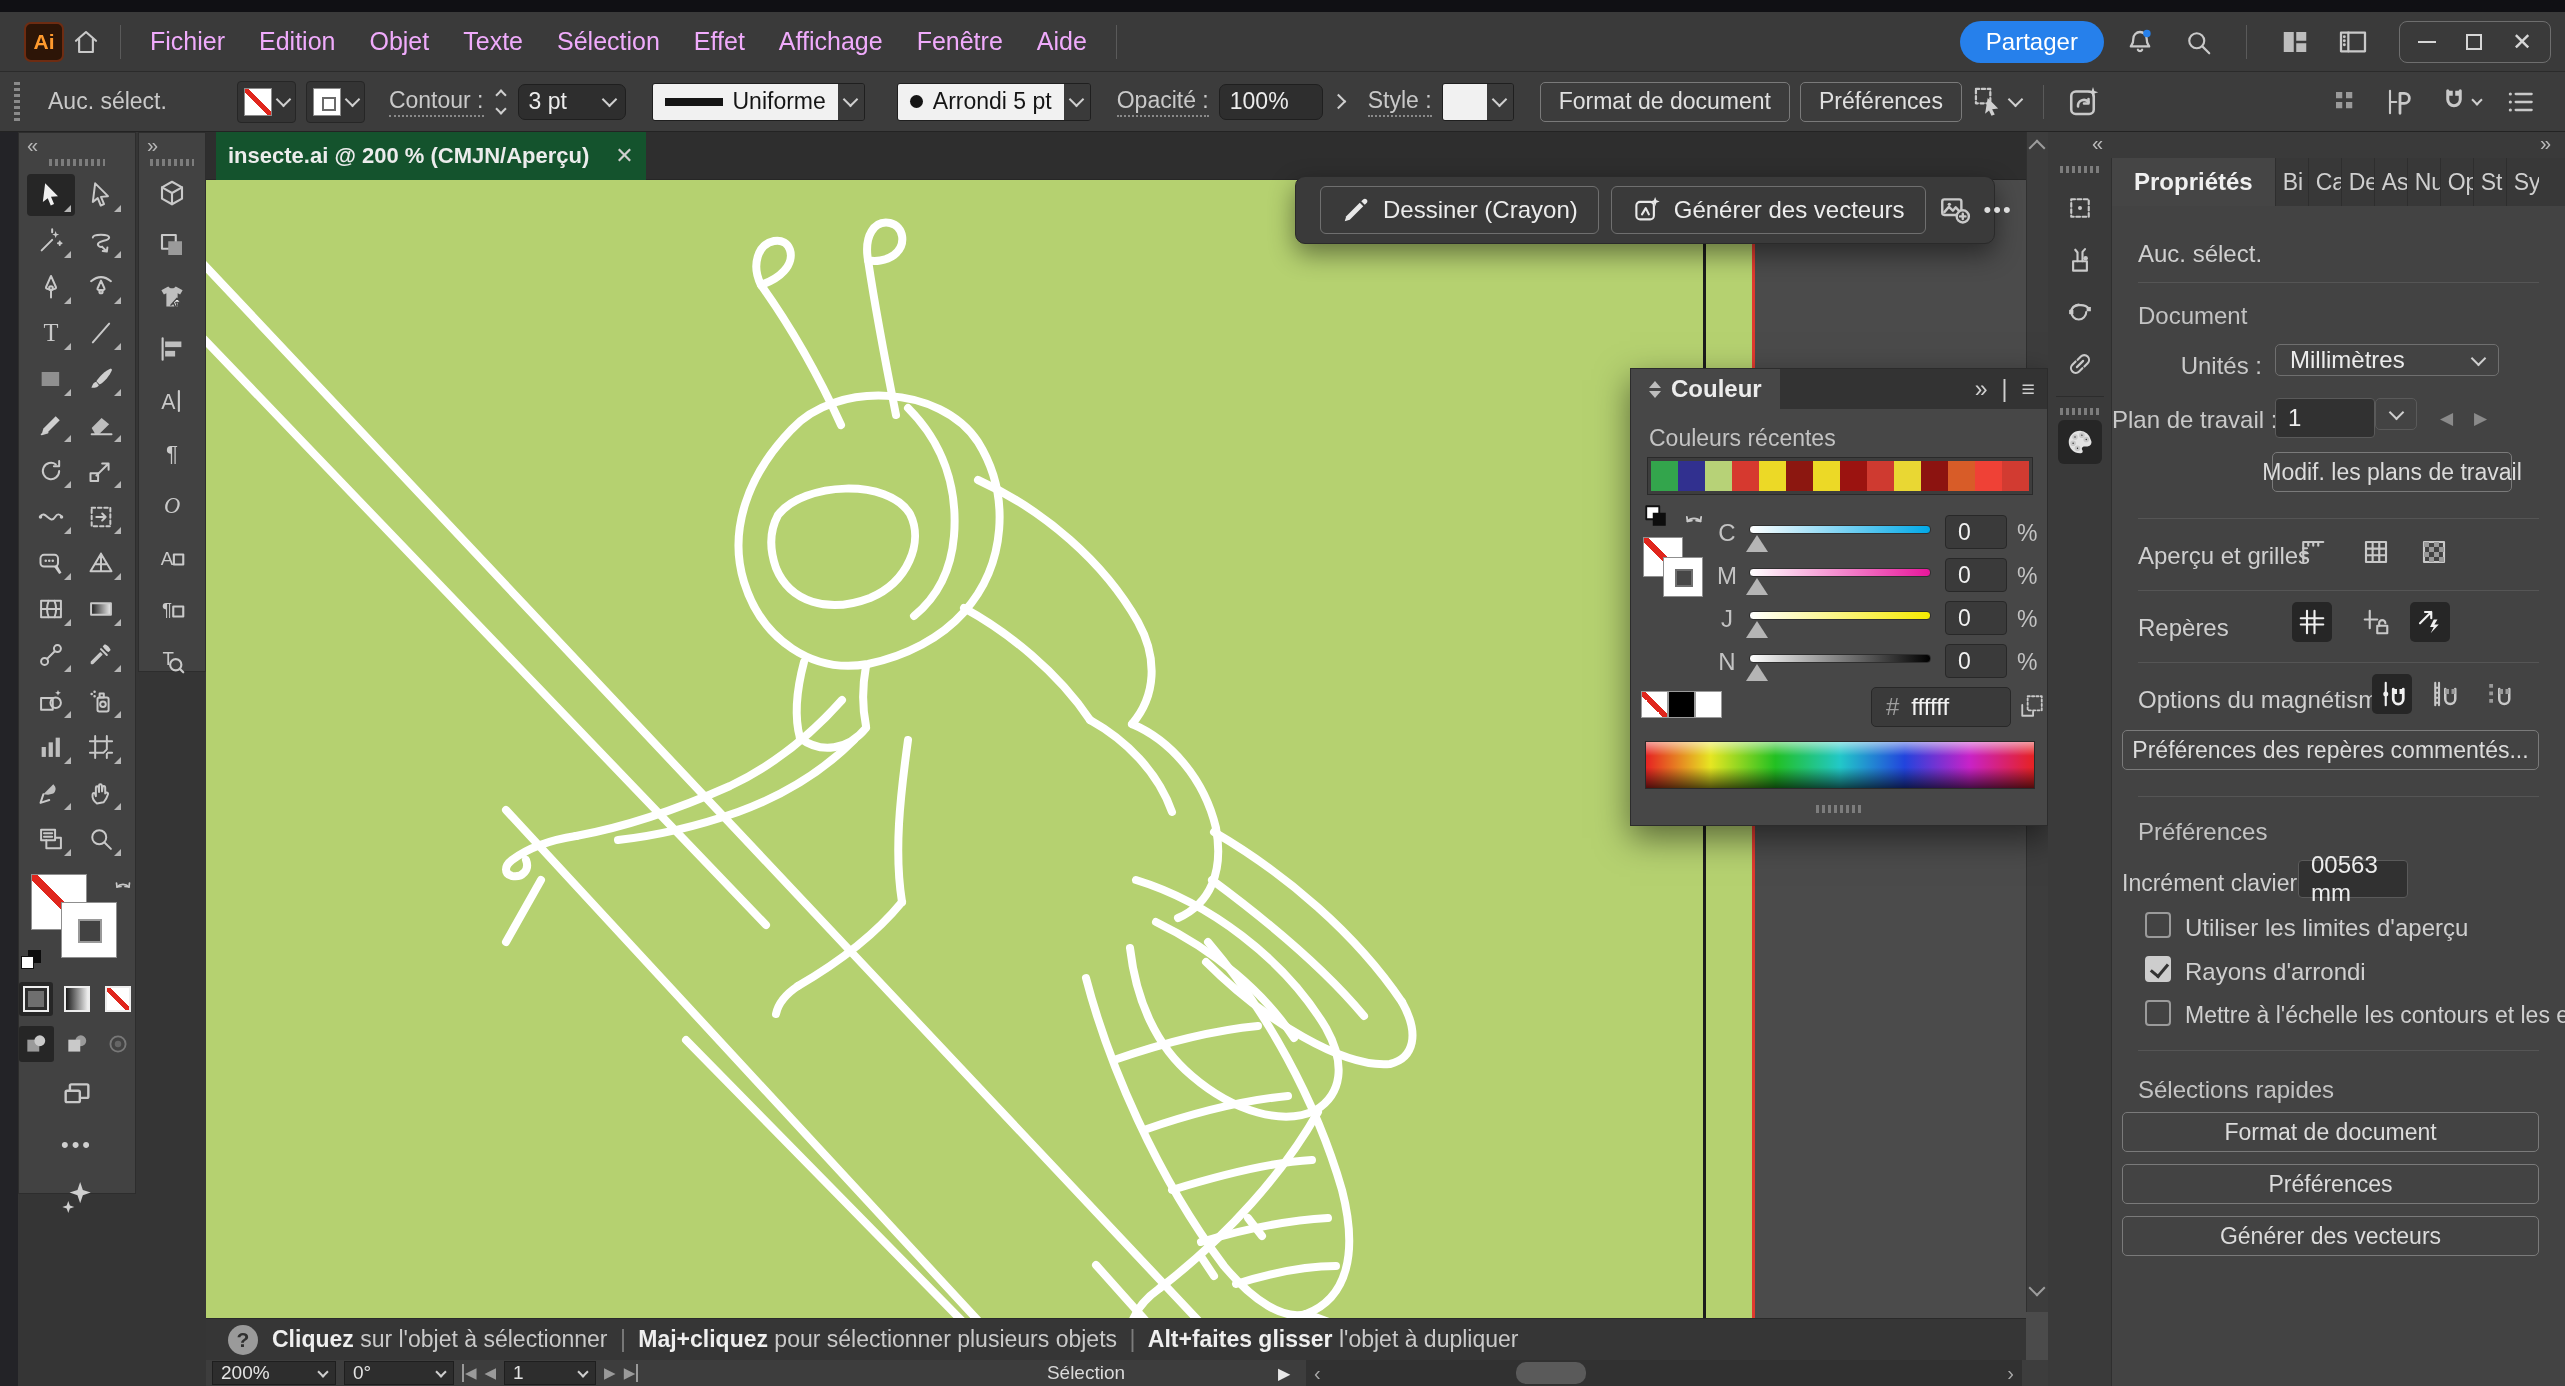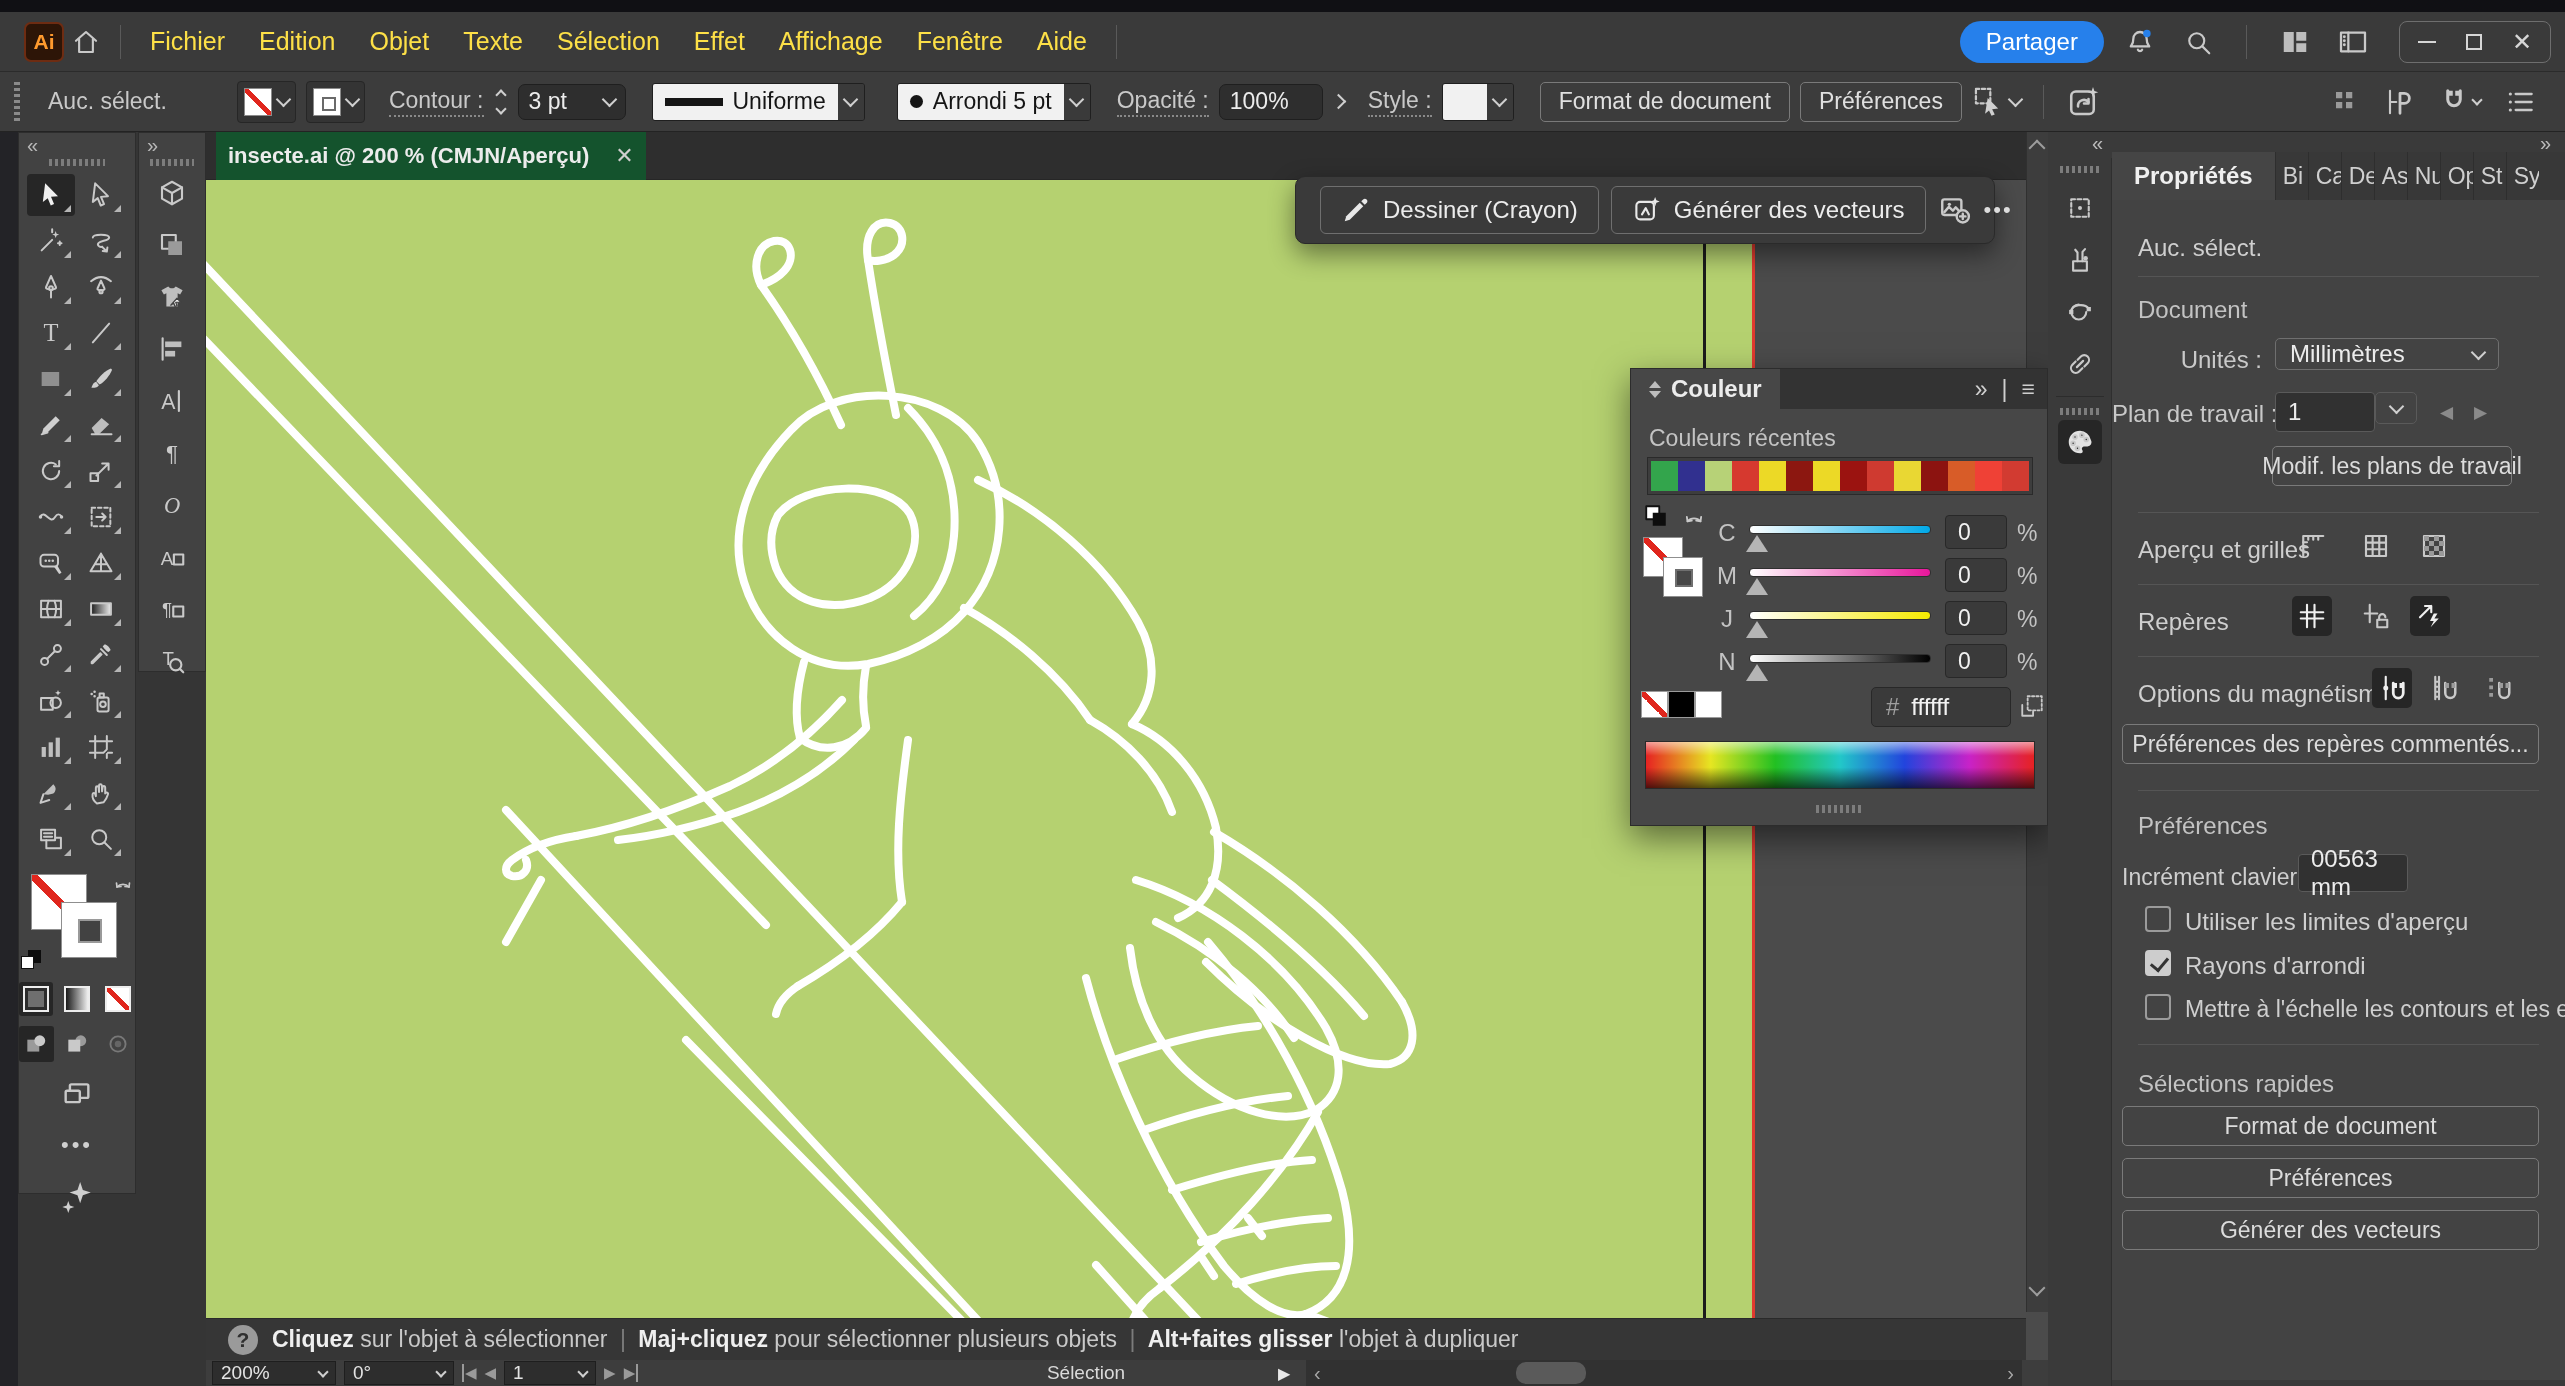--- a/index.html
+++ b/index.html
@@ -8,21 +8,21 @@
        font-family:"Liberation Sans",sans-serif;color:#d8d8d8;-webkit-font-smoothing:antialiased}
 
   
   .titlestrip{position:absolute;left:0;top:0;width:2565px;height:12px;background:#101014}
   .menubar{position:absolute;left:0;top:12px;width:2565px;height:60px;background:#3a3a3a;
            border-bottom:1px solid #2b2b2b;display:flex;align-items:center;padding:0 10px}
   .ailogo{width:40px;height:40px;border-radius:7px;background:#2d1507;border:2px solid #6e2c12;
           color:#ff9a2e;font-weight:bold;font-size:21px;display:flex;align-items:center;justify-content:center;margin-left:14px}
   .mb-ico{width:44px;height:44px;display:flex;align-items:center;justify-content:center}
   .vsep{width:1px;height:34px;background:#5a5a5a;margin:0 12px}
-  .menu-item{font-size:25px;color:#fde047;padding:0 17px;height:52px;display:flex;align-items:center;cursor:default}
+  .menu-item{font-size:25px;color:#f0abfc;padding:0 17px;height:52px;display:flex;align-items:center;cursor:default}
   .mb-right{margin-left:auto;display:flex;align-items:center;gap:14px;padding-right:4px}
   .share{background:#2680eb;color:#fff;font-size:24px;border-radius:22px;height:42px;padding:0 26px;
          display:flex;align-items:center}
   .winbox{display:flex;align-items:center;gap:30px;border:1px solid #6e6e6e;border-radius:8px;height:42px;padding:0 18px;margin-left:10px}
   .winglyph{color:#d6d6d6;font-size:24px;line-height:1}
   .minbar{width:18px;height:2px;background:#d6d6d6}
   .maxbox{width:16px;height:16px;border:2px solid #d6d6d6}
 
   
   .controlbar{position:absolute;left:0;top:72px;width:2565px;height:60px;background:#3c3c3c;
@@ -177,21 +177,21 @@
   .hscroll{position:absolute;left:1100px;top:0;width:716px;height:26px;background:#313131;display:flex;align-items:center}
   .hs-thumb{position:absolute;left:210px;width:70px;height:22px;background:#5a5a5a;border-radius:10px}
   .hs-arrow{color:#a8a8a8;font-size:20px;position:absolute}
 
   
   .rightdock{position:absolute;left:2048px;top:132px;width:517px;height:1254px;background:#3a3a3a}
   .rd-hdr{position:absolute;left:0;top:0;width:100%;height:26px;color:#bdbdbd;font-size:20px}
   .iconstrip{position:absolute;left:0;top:26px;width:64px;height:1228px;background:#3a3a3a;border-right:1px solid #2f2f2f}
   .is-ico{position:absolute;left:10px;width:44px;height:44px;display:flex;align-items:center;justify-content:center;border-radius:6px}
   .is-ico.active{background:#262626}
-  .propspanel{position:absolute;left:64px;top:20px;width:453px;height:1228px;background:#14b8a6}
+  .propspanel{position:absolute;left:64px;top:26px;width:453px;height:1228px;background:#14b8a6}
   .ptabs{position:absolute;left:0;top:0;width:100%;height:48px;background:#383838;display:flex}
   .ptab-main{height:48px;background:#454545;display:flex;align-items:center;padding:0 22px;font-size:24px;font-weight:bold;color:#f0f0f0}
   .ptab-mini{height:48px;width:33px;border-left:1px solid #2e2e2e;display:flex;align-items:center;font-size:23px;color:#cfcfcf;
              padding-left:7px;overflow:hidden;white-space:nowrap}
   .pcontent{position:absolute;left:0;top:48px;width:453px;height:1180px;background:#434343;font-size:24px}
   .pc-item{position:absolute;color:#cfcfcf;white-space:nowrap}
   .pc-hdr{position:absolute;color:#c3c3c3;white-space:nowrap}
   .pdivider{position:absolute;left:26px;width:401px;height:1px;background:#555}
   .plabel-r{position:absolute;left:0;width:150px;text-align:right;color:#c9c9c9;white-space:nowrap}
   .pselect{position:absolute;height:32px;border:1.5px solid #6f6f6f;border-radius:5px;display:flex;align-items:center;

